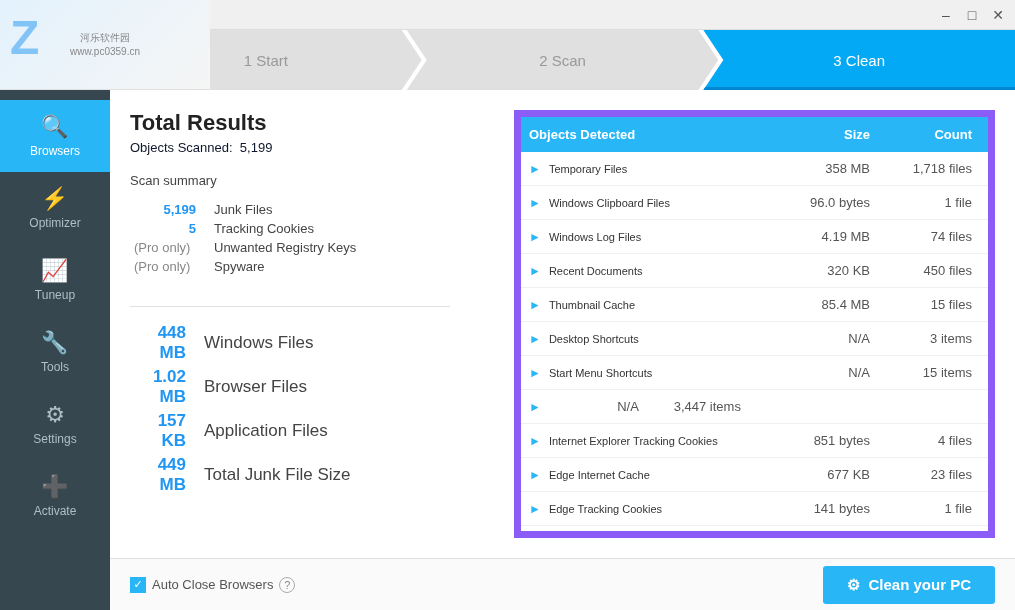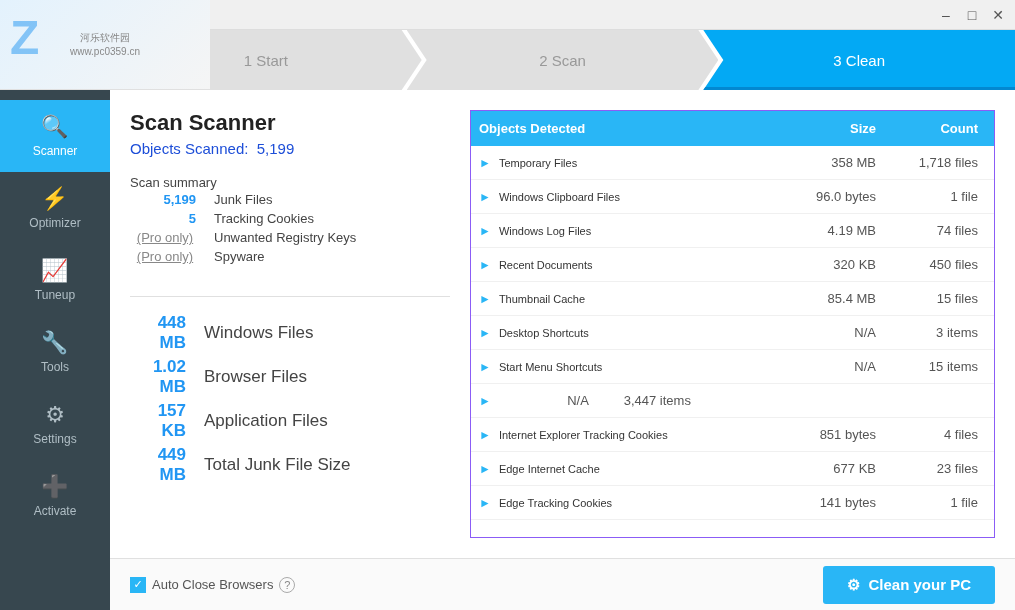--- a/index.html
+++ b/index.html
@@ -148,27 +148,28 @@
       display: flex;
       flex-direction: column;
     }
     .scan-results-title {
       font-size: 22px;
       font-weight: 700;
       color: #222;
       margin-bottom: 4px;
     }
     .objects-scanned {
-      font-size: 15px;
-      color: #1d4ed8;
+      font-size: 13px;
+      color: #0f172a;
       margin-bottom: 18px;
     }
     .scan-summary-label {
       font-size: 13px;
       color: #444;
+      margin-bottom: 12px;
     }
     .summary-table {
       width: 100%;
       border-collapse: collapse;
       margin-bottom: 20px;
     }
     .summary-table td {
       padding: 2px 4px;
       font-size: 13px;
       color: #444;
@@ -177,23 +178,22 @@
     .summary-table .num-col {
       width: 80px;
       color: #2196F3;
       font-weight: 600;
       text-align: right;
       padding-right: 14px;
     }
     .summary-table .pro-col {
       color: #888;
       font-style: normal;
-      text-align: center;
+      text-align: left;
       padding-right: 14px;
-      text-decoration: underline;
     }
     .divider {
       border: none;
       border-top: 1px solid #e0e0e0;
       margin: 10px 0 14px 0;
     }
     .size-table {
       width: 100%;
       border-collapse: collapse;
     }
@@ -249,23 +249,24 @@
       border-radius: 3px;
       cursor: pointer;
       display: flex; align-items: center; gap: 8px;
     }
 
     
     .right-panel {
       flex: 1;
       display: flex;
       flex-direction: column;
-      border: 1px solid #8b5cf6;
+      border: 7px solid #8b5cf6;
       margin-bottom: 52px;
       overflow: hidden;
+      margin-left: 44px;
     }
     .table-header {
       display: flex;
       background: #29b6f6;
       color: white;
       font-weight: 600;
       font-size: 13px;
       padding: 10px 8px;
       flex-shrink: 0;
     }
@@ -334,21 +335,21 @@
     <div>河乐软件园</div>
     <div>www.pc0359.cn</div>
   </div>
 </div>
 
 <div class="main-layout">
 
   <div class="sidebar">
     <div class="sidebar-item active">
       <span class="sidebar-icon">🔍</span>
-      <span class="sidebar-label">Scanner</span>
+      <span class="sidebar-label">Browsers</span>
     </div>
     <div class="sidebar-item">
       <span class="sidebar-icon">⚡</span>
       <span class="sidebar-label">Optimizer</span>
     </div>
     <div class="sidebar-item">
       <span class="sidebar-icon">📈</span>
       <span class="sidebar-label">Tuneup</span>
     </div>
     <div class="sidebar-item">
@@ -361,21 +362,21 @@
     </div>
     <div class="sidebar-item">
       <span class="sidebar-icon">➕</span>
       <span class="sidebar-label">Activate</span>
     </div>
   </div>
 
   <div class="content">
 
     <div class="left-panel">
-      <div class="scan-results-title">Scan Scanner</div>
+      <div class="scan-results-title">Total Results</div>
       <div class="objects-scanned">
         <span>Objects Scanned:</span>&nbsp;
         <span>5,199</span>
       </div>
       <div class="scan-summary-label">Scan summary</div>
       <table class="summary-table">
         <tbody>
           <tr>
             <td class="num-col">5,199</td>
             <td>Junk Files</td>

